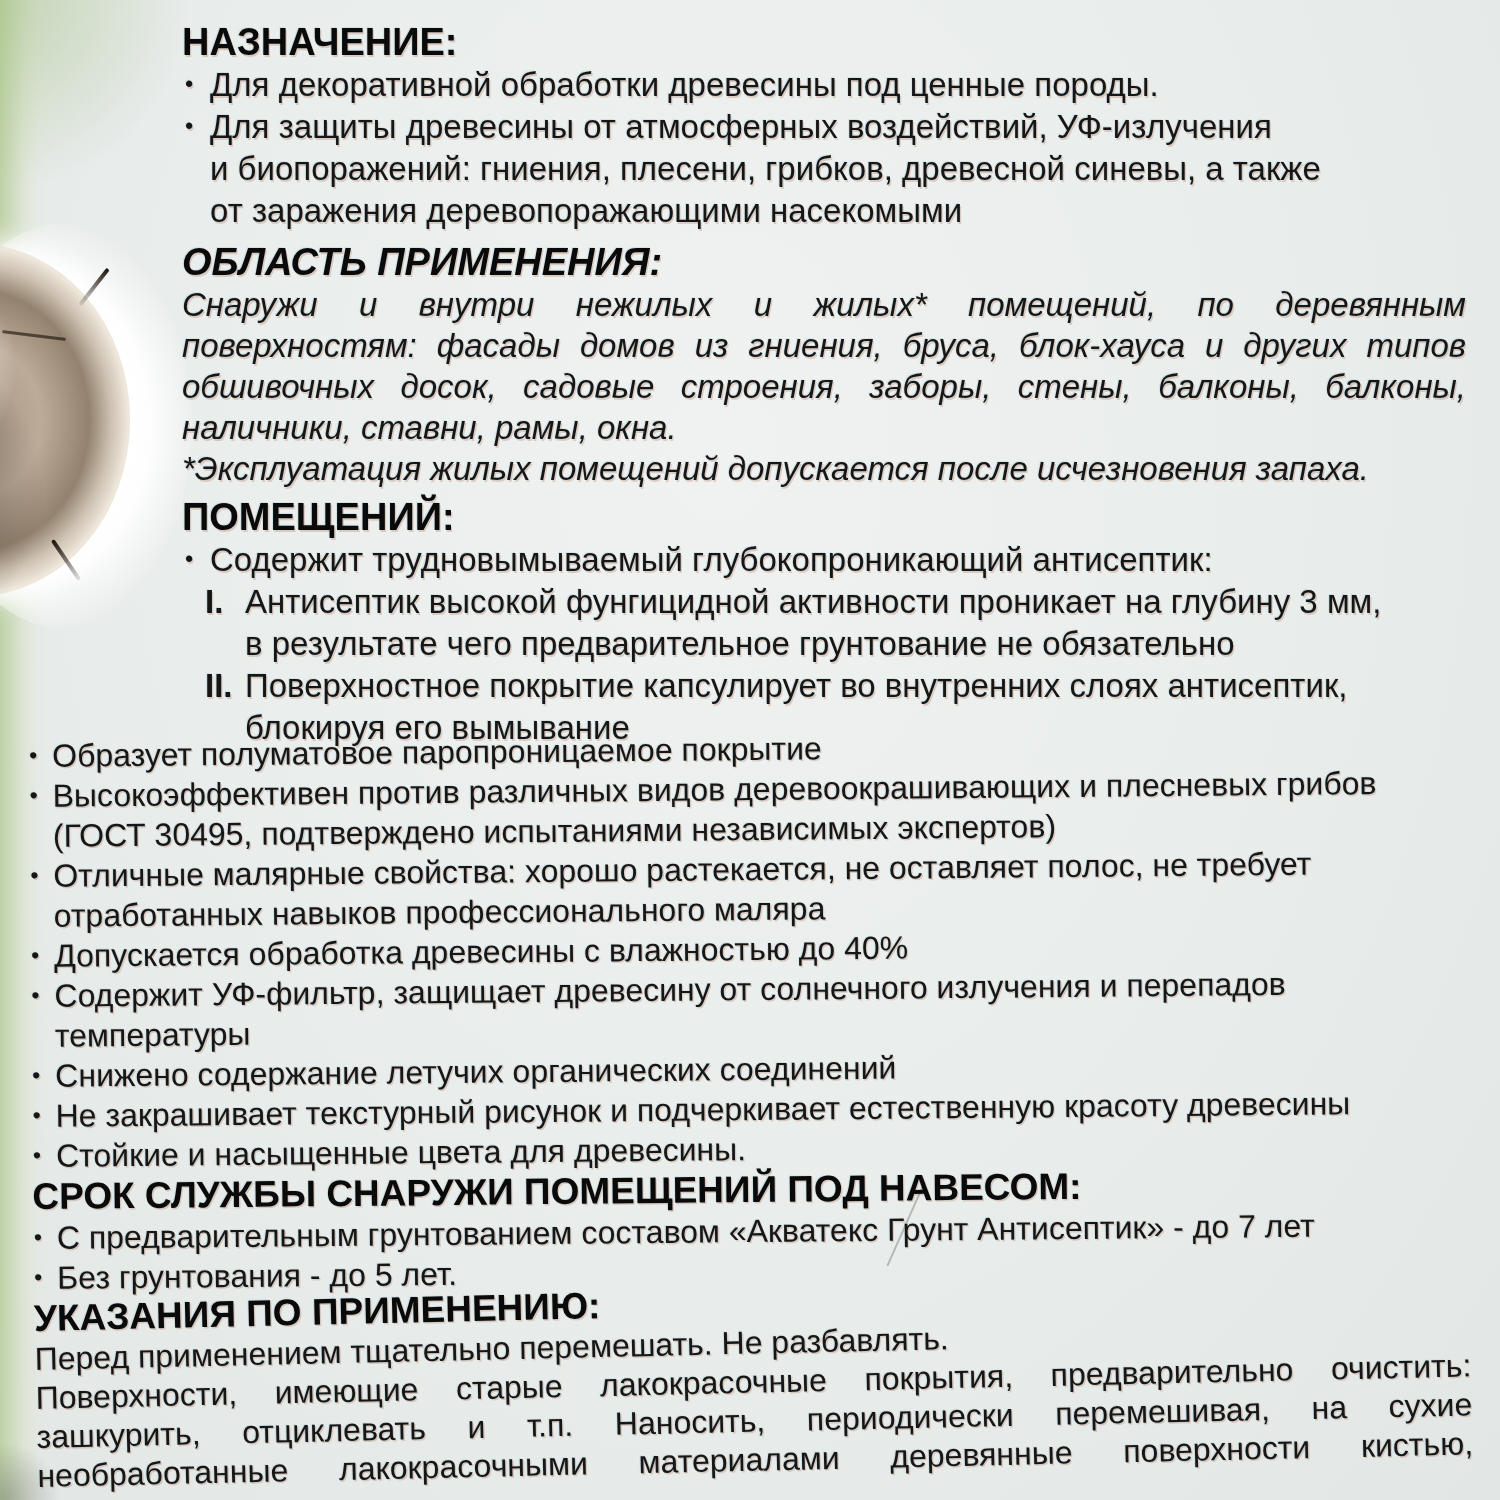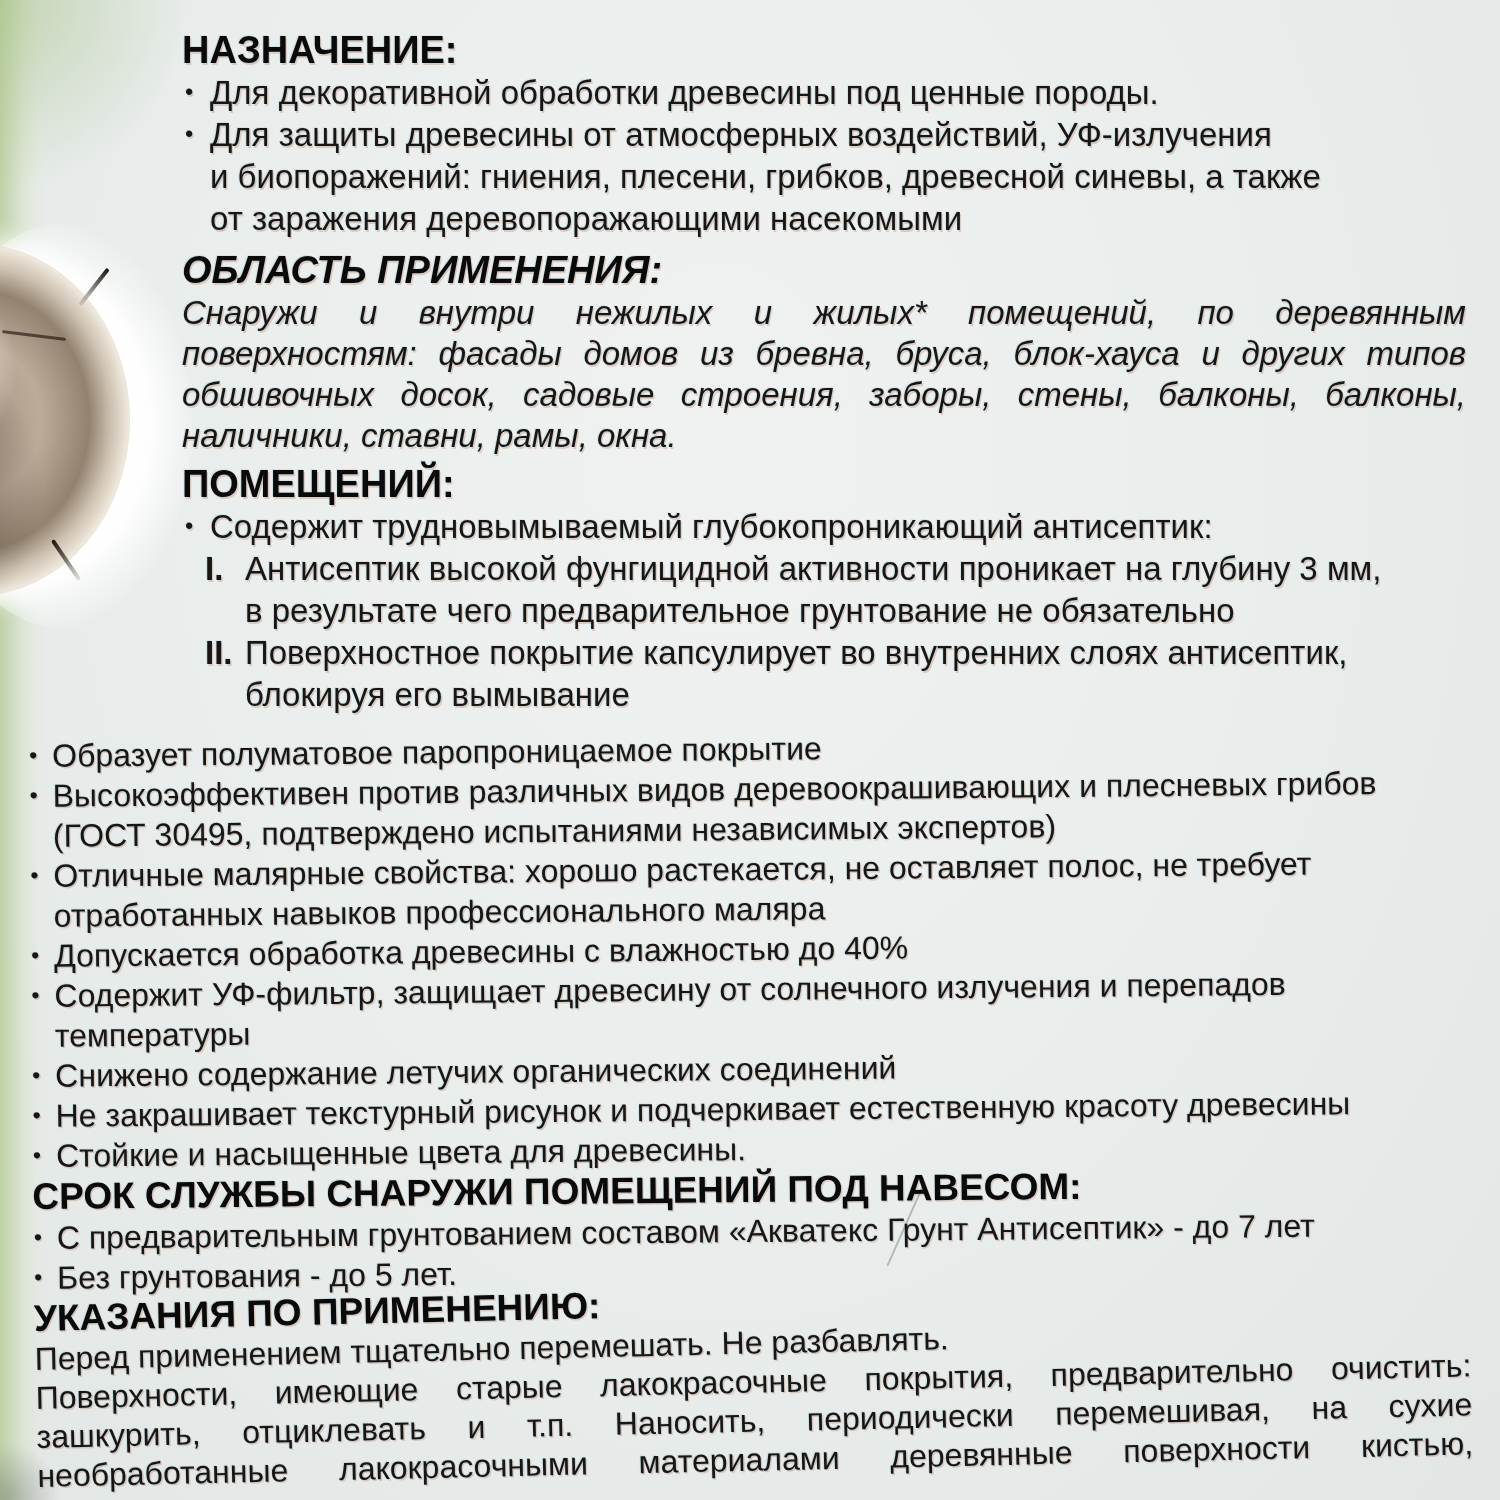--- a/index.html
+++ b/index.html
@@ -39,21 +39,21 @@
   .crease{position:absolute;background:linear-gradient(#1d140c, rgba(29,20,12,0.1));border-radius:2px;}
   .c1{left:92px;top:26px;width:4px;height:46px;transform:rotate(38deg);}
   .c2{left:2px;top:96px;width:64px;height:3px;transform:rotate(7deg);background:rgba(32,22,13,0.65);}
   .c3{left:64px;top:298px;width:4px;height:48px;transform:rotate(-34deg);}
   .scratch{
     position:absolute;left:905px;top:1178px;width:2px;height:92px;
     transform:rotate(24deg);background:rgba(120,122,116,0.45);border-radius:2px;pointer-events:none;
   }
 
   
-  .col-main{position:absolute;left:182px;top:20px;width:1284px;margin-top:8px;}
+  .col-main{position:absolute;left:182px;top:20px;width:1284px;}
   .col-wide{position:absolute;left:28px;top:736px;width:1436px;transform:rotate(-0.55deg);transform-origin:0 0;}
 
   .hd{font-size:38px;line-height:44px;font-weight:700;color:#0a0a0a;margin:0;}
   .hd2{font-size:37px;line-height:42px;font-weight:700;color:#0a0a0a;margin:0;}
 
   .col-main{font-size:33px;line-height:42px;}
   .col-wide{font-size:32px;line-height:40px;}
 
   ul.blist{list-style:none;margin:0;padding:0;}
   ul.blist>li{position:relative;padding-left:28px;}
@@ -105,24 +105,25 @@
         <li class="pre">Для защиты древесины от атмосферных воздействий, УФ-излучения
 и биопоражений: гниения, плесени, грибков, древесной синевы, а также
 от заражения деревопоражающими насекомыми</li>
       </ul>
     </section>
 
     <section class="mt8">
       <h2 class="hd">ОБЛАСТЬ ПРИМЕНЕНИЯ:</h2>
       <div class="scope-lines">
         <div class="jline">Снаружи и внутри нежилых и жилых* помещений, по деревянным</div>
-        <div class="jline">поверхностям: фасады домов из бревна, бруса, блок-хауса и других типов</div>
+        <div class="jline">поверхностям: фасады домов из гниения, бруса, блок-хауса и других типов</div>
         <div class="jline">обшивочных досок, садовые строения, заборы, стены, балконы, балконы,</div>
         <div class="lline">наличники, ставни, рамы, окна.</div>
       </div>
+      <div class="footnote">*Эксплуатация жилых помещений допускается после исчезновения запаха.</div>
     </section>
 
     <section class="mt6">
       <h2 class="hd">ПОМЕЩЕНИЙ:</h2>
       <ul class="blist mt2">
         <li>Содержит трудновымываемый глубокопроникающий антисептик:</li>
       </ul>
       <div class="nrow">
         <span class="nnum">I.</span>
         <span class="ntext pre">Антисептик высокой фунгицидной активности проникает на глубину 3 мм,

